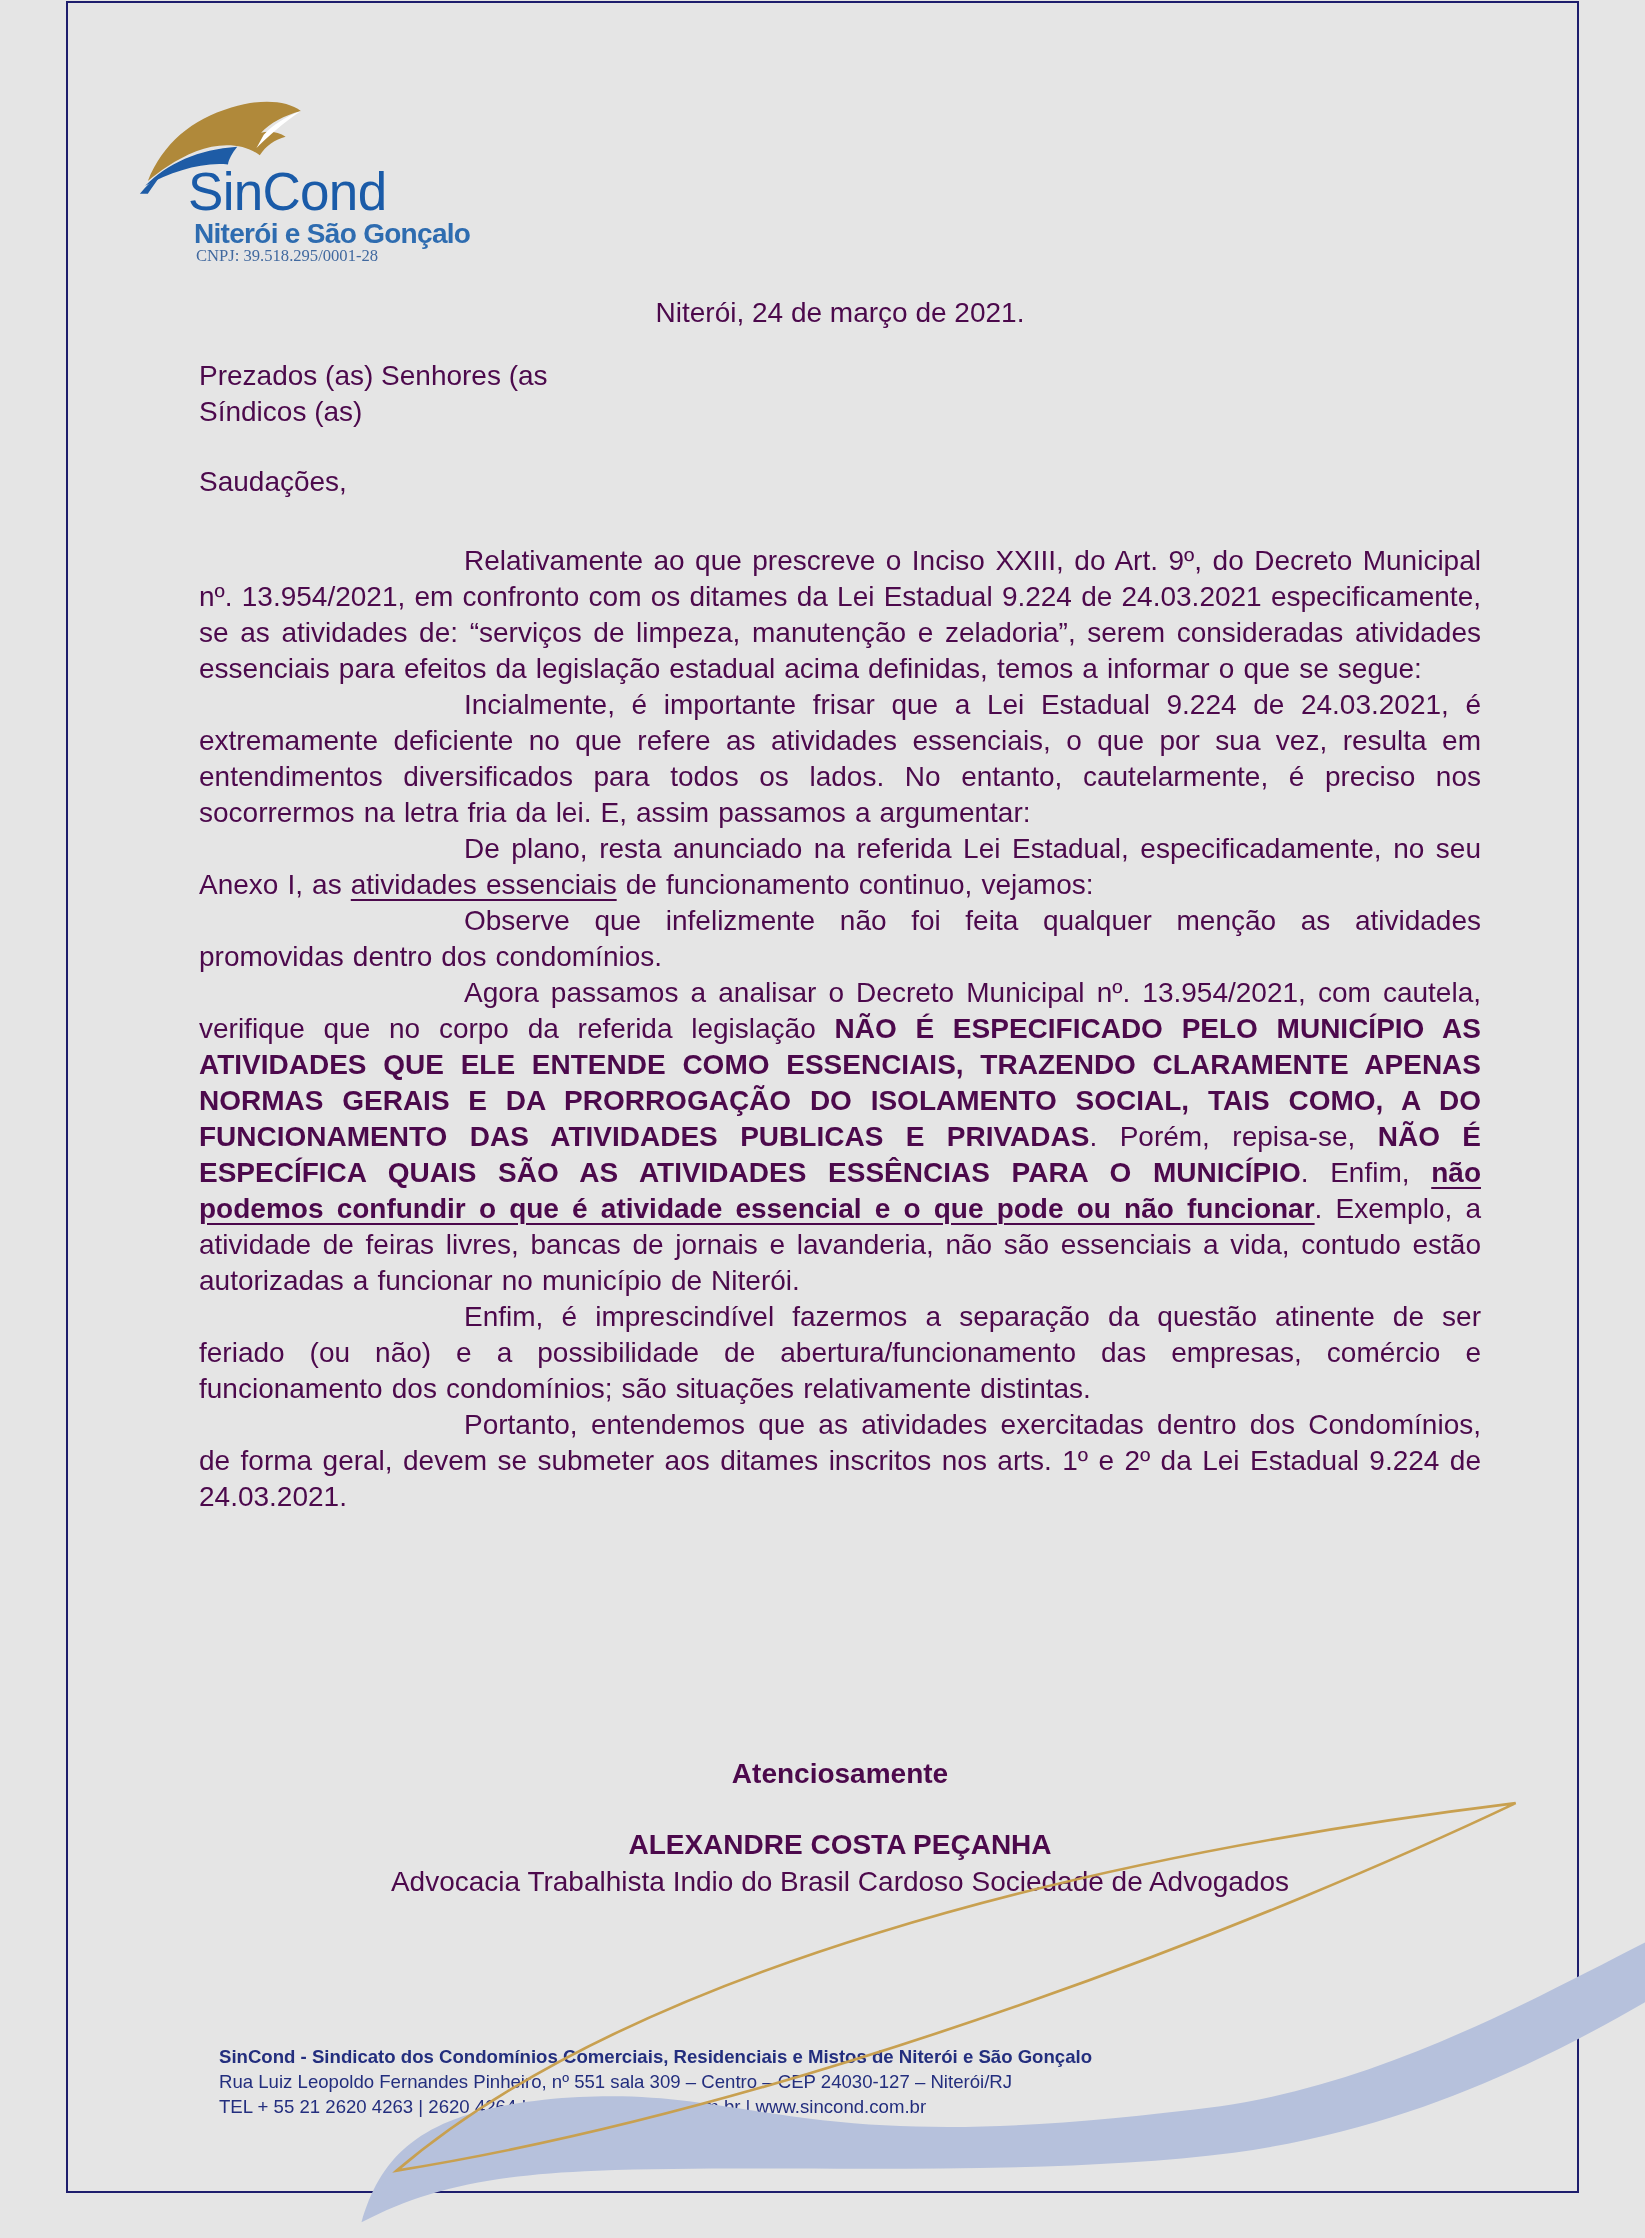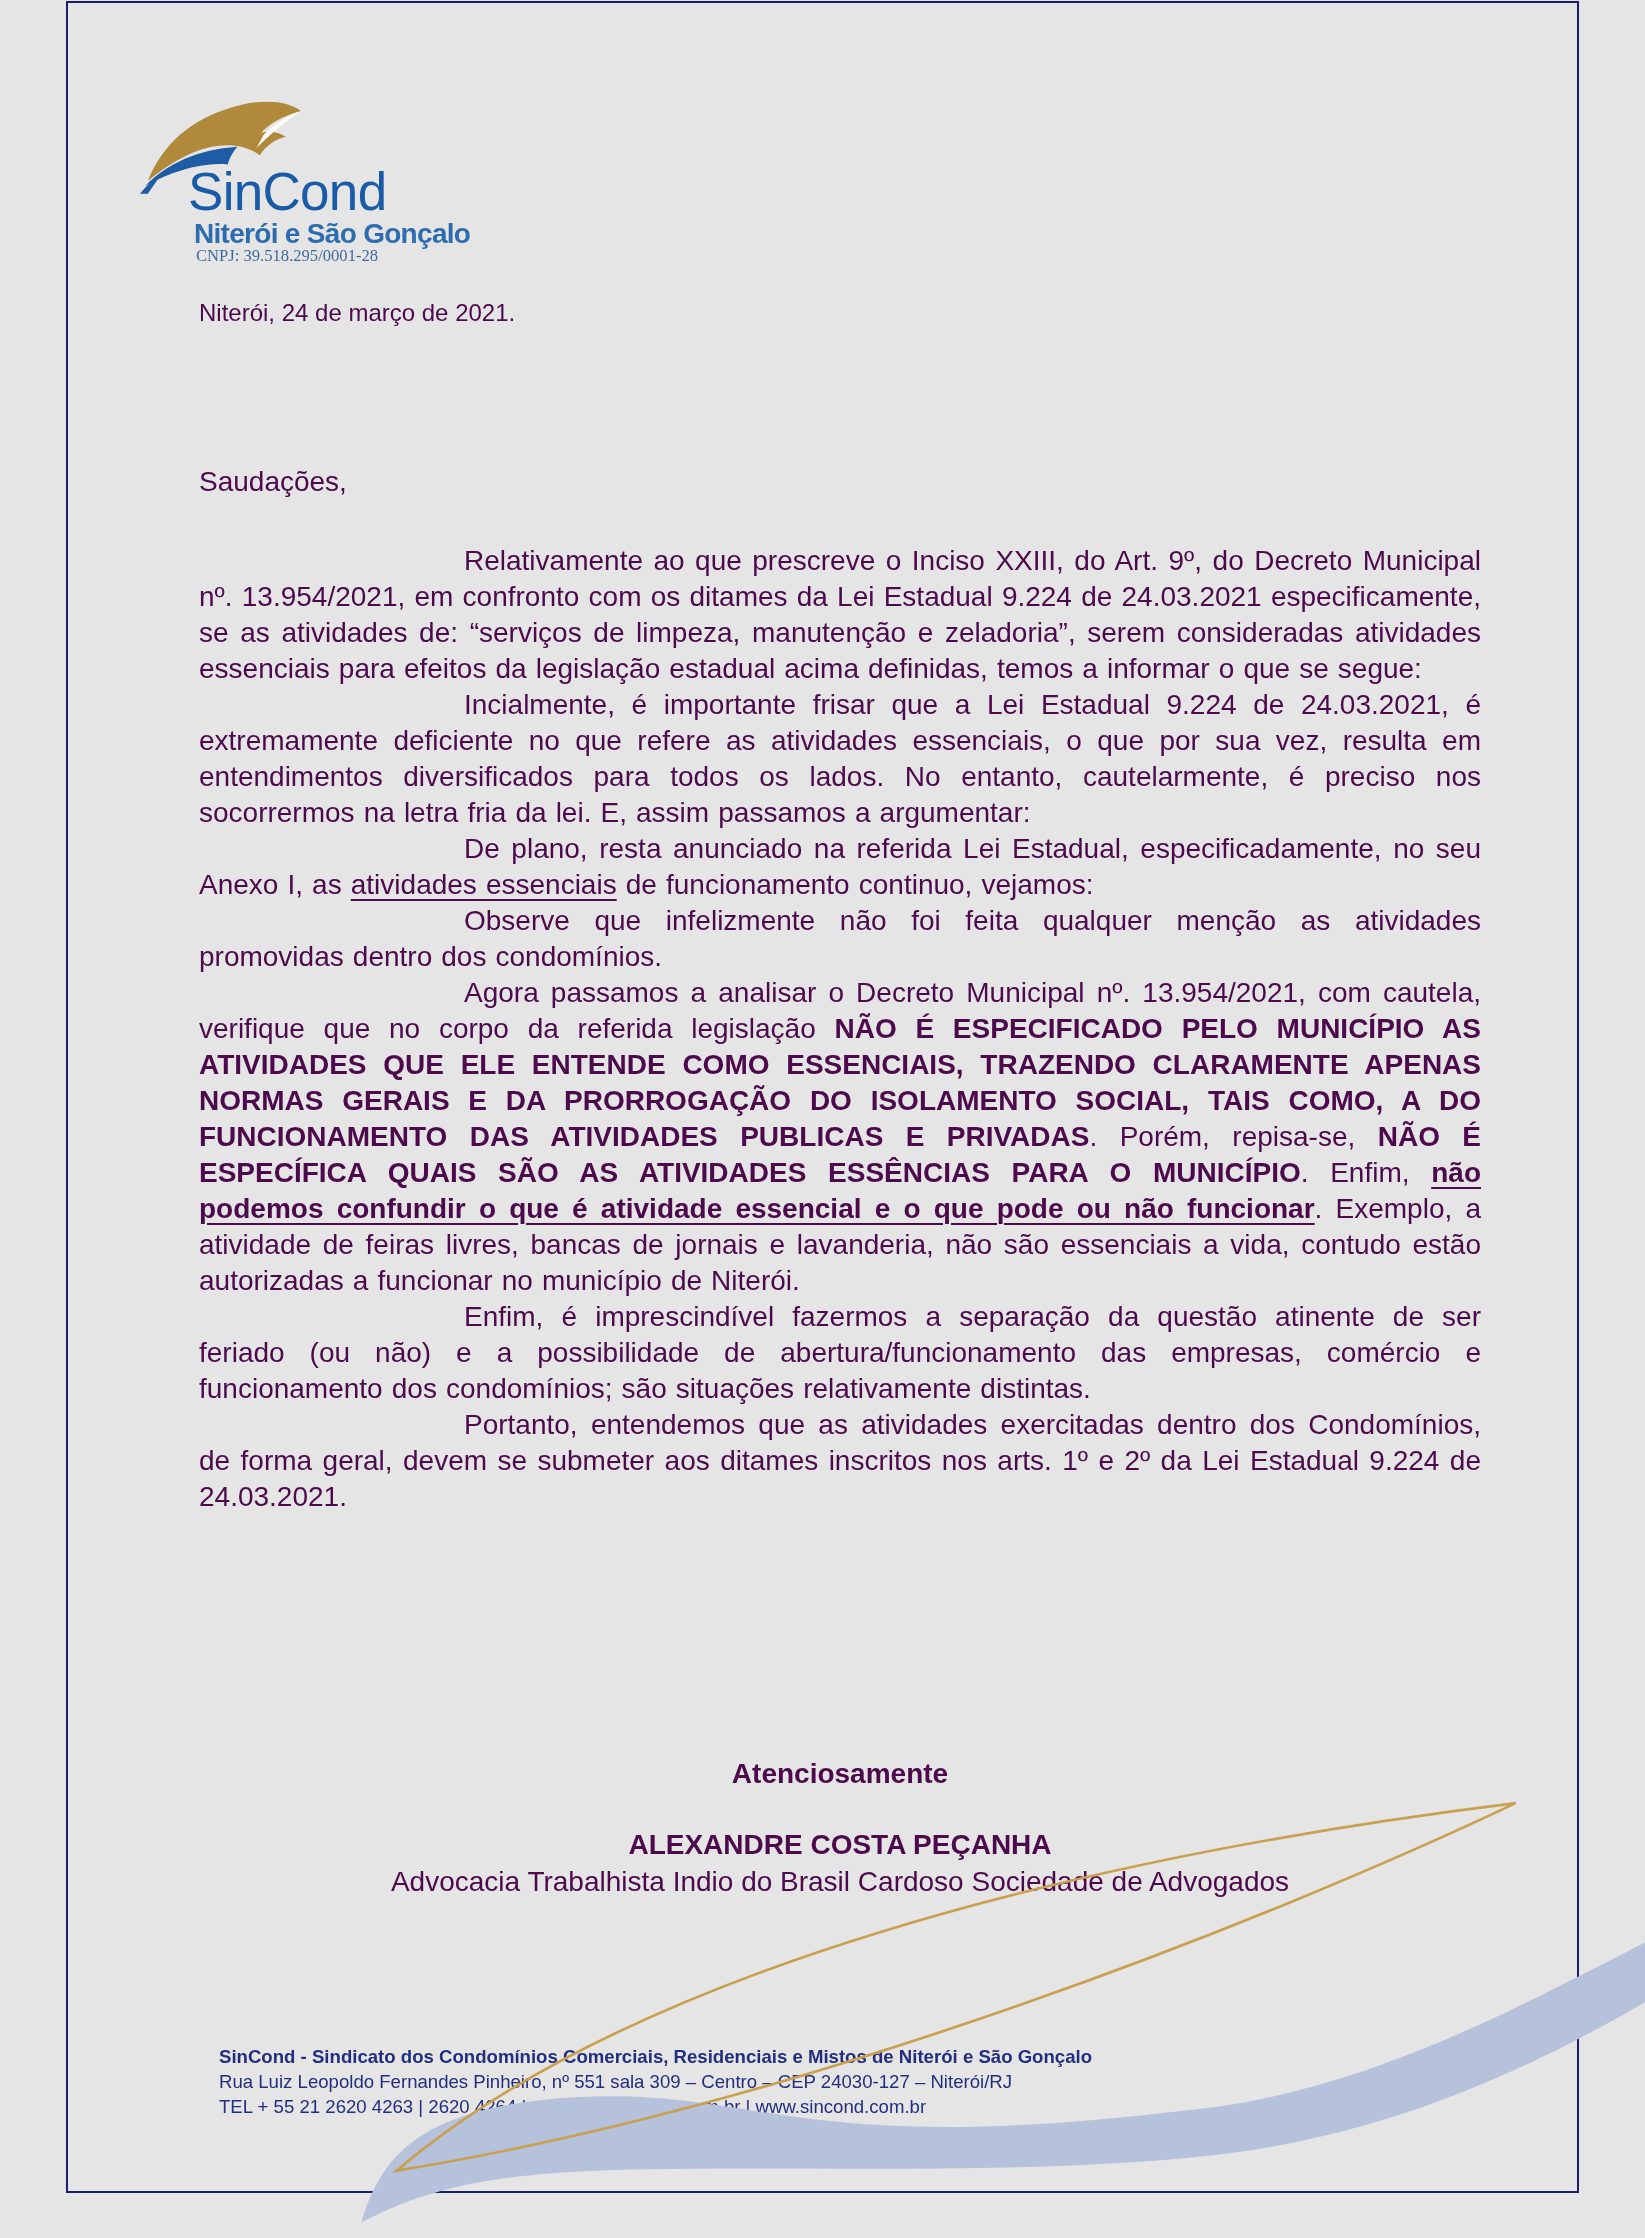--- a/index.html
+++ b/index.html
@@ -32,21 +32,21 @@
     font-weight:bold;
   }
   .logo-cnpj{
     position:absolute;left:196px;top:247px;
     font-family:"Liberation Serif", serif;
     font-size:16.6px;line-height:17px;
     color:#41699f;
   }
   
   .col{position:absolute;left:199px;width:1282px;}
-  .date-line{top:295px;text-align:left;font-size:24px;line-height:36px;}
+  .date-line{top:295px;text-align:center;font-size:28px;line-height:36px;}
   .salutation{top:358px;font-size:28px;line-height:36px;}
   .greeting{top:464px;font-size:28px;line-height:36px;}
   .letter-body{top:543px;font-size:28px;line-height:36px;}
   .para{
     margin:0;
     text-align:justify;
     text-indent:265px;
     word-spacing:1.3px;
   }
   .para .b{font-weight:bold;}
@@ -82,20 +82,24 @@
       C103,104 58,119 18,140 Z"></path>
 
     <path fill="#1e5ca6" d="M10,152 C20,140 32,128 46,118 C36,132 28,143 22,152 Z"></path>
   </svg>
   <div class="logo-name">SinCond</div>
   <div class="logo-region">Niterói e São Gonçalo</div>
   <div class="logo-cnpj">CNPJ: 39.518.295/0001-28</div>
 
   <div class="col date-line">Niterói, 24 de março de 2021.</div>
 
+  <div class="col salutation">
+    <div>Prezados (as) Senhores (as</div>
+    <div>Síndicos (as)</div>
+  </div>
   <div class="col greeting">Saudações,</div>
 
   <div class="col letter-body" id="letter-body">
       <p class="para"><span>Relativamente ao que prescreve o Inciso XXIII, do Art. 9º, do Decreto Municipal nº. 13.954/2021, em confronto com os ditames da Lei Estadual 9.224 de 24.03.2021 especificamente, se as atividades de: “serviços de limpeza, manutenção e zeladoria”, serem consideradas atividades essenciais para efeitos da legislação estadual acima definidas, temos a informar o que se segue:</span></p>
       <p class="para"><span>Incialmente, é importante frisar que a Lei Estadual 9.224 de 24.03.2021, é extremamente deficiente no que refere as atividades essenciais, o que por sua vez, resulta em entendimentos diversificados para todos os lados. No entanto, cautelarmente, é preciso nos socorrermos na letra fria da lei. E, assim passamos a argumentar:</span></p>
       <p class="para"><span>De plano, resta anunciado na referida Lei Estadual, especificadamente, no seu Anexo I, as </span><span class="u">atividades essenciais</span><span> de funcionamento continuo, vejamos:</span></p>
       <p class="para"><span>Observe que infelizmente não foi feita qualquer menção as atividades promovidas dentro dos condomínios.</span></p>
       <p class="para"><span>Agora passamos a analisar o Decreto Municipal nº. 13.954/2021, com cautela, verifique que no corpo da referida legislação </span><span class="b">NÃO É ESPECIFICADO PELO MUNICÍPIO AS ATIVIDADES QUE ELE ENTENDE COMO ESSENCIAIS, TRAZENDO CLARAMENTE APENAS NORMAS GERAIS E DA PRORROGAÇÃO DO ISOLAMENTO SOCIAL, TAIS COMO, A DO FUNCIONAMENTO DAS ATIVIDADES PUBLICAS E PRIVADAS</span><span>. Porém, repisa-se, </span><span class="b">NÃO É ESPECÍFICA QUAIS SÃO AS ATIVIDADES ESSÊNCIAS PARA O MUNICÍPIO</span><span>. Enfim, </span><span class="b u">não podemos confundir o que é atividade essencial e o que pode ou não funcionar</span><span>. Exemplo, a atividade de feiras livres, bancas de jornais e lavanderia, não são essenciais a vida, contudo estão autorizadas a funcionar no município de Niterói.</span></p>
       <p class="para"><span>Enfim, é imprescindível fazermos a separação da questão atinente de ser feriado (ou não) e a possibilidade de abertura/funcionamento das empresas, comércio e funcionamento dos condomínios; são situações relativamente distintas.</span></p>
       <p class="para"><span>Portanto, entendemos que as atividades exercitadas dentro dos Condomínios, de forma geral, devem se submeter aos ditames inscritos nos arts. 1º e 2º da Lei Estadual 9.224 de 24.03.2021.</span></p>

